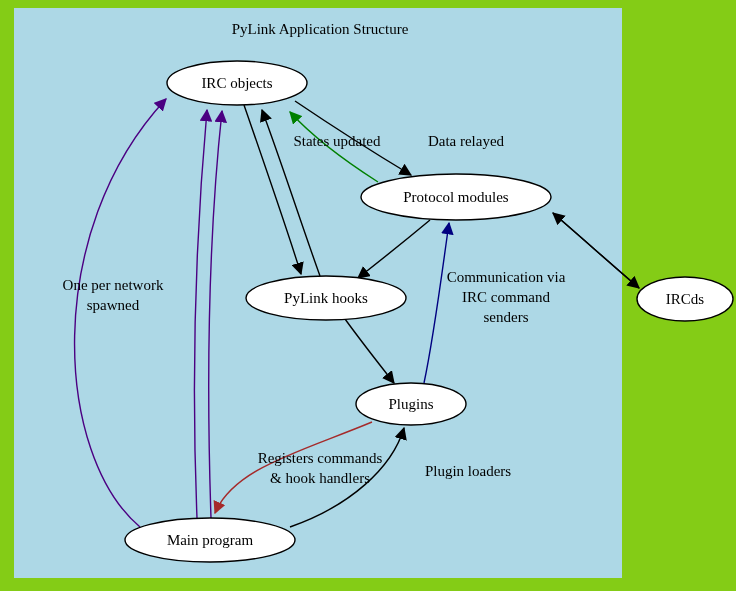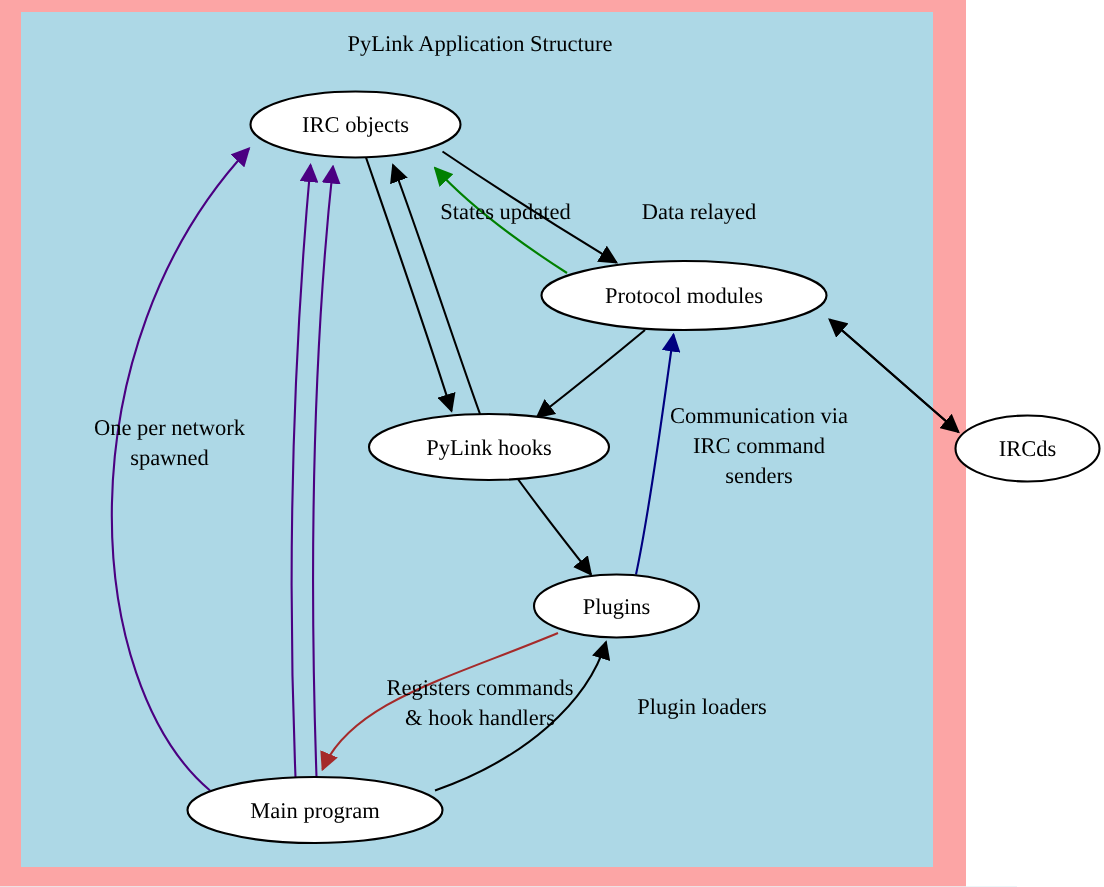--- a/index.html
+++ b/index.html
@@ -1,19 +1,19 @@
 <!DOCTYPE html>
 <html><head>
 <meta charset="utf-8">
 <style>
   html,body{margin:0;padding:0;background:#ffffff;}
   .stage{
     position:relative;
-    width:644px;height:591px;
-    background:#fca5a5;
+    width:736px;height:591px;
+    background:#84cc16;
     font-family:"Liberation Serif","DejaVu Serif",serif;
   }
   svg{position:absolute;left:0;top:0;}
   text{
     font-family:"Liberation Serif","DejaVu Serif",serif;
     font-size:15px;
     fill:#000000;
   }
   .node-label{font-size:15px;}
   .title-label{font-size:15px;}

